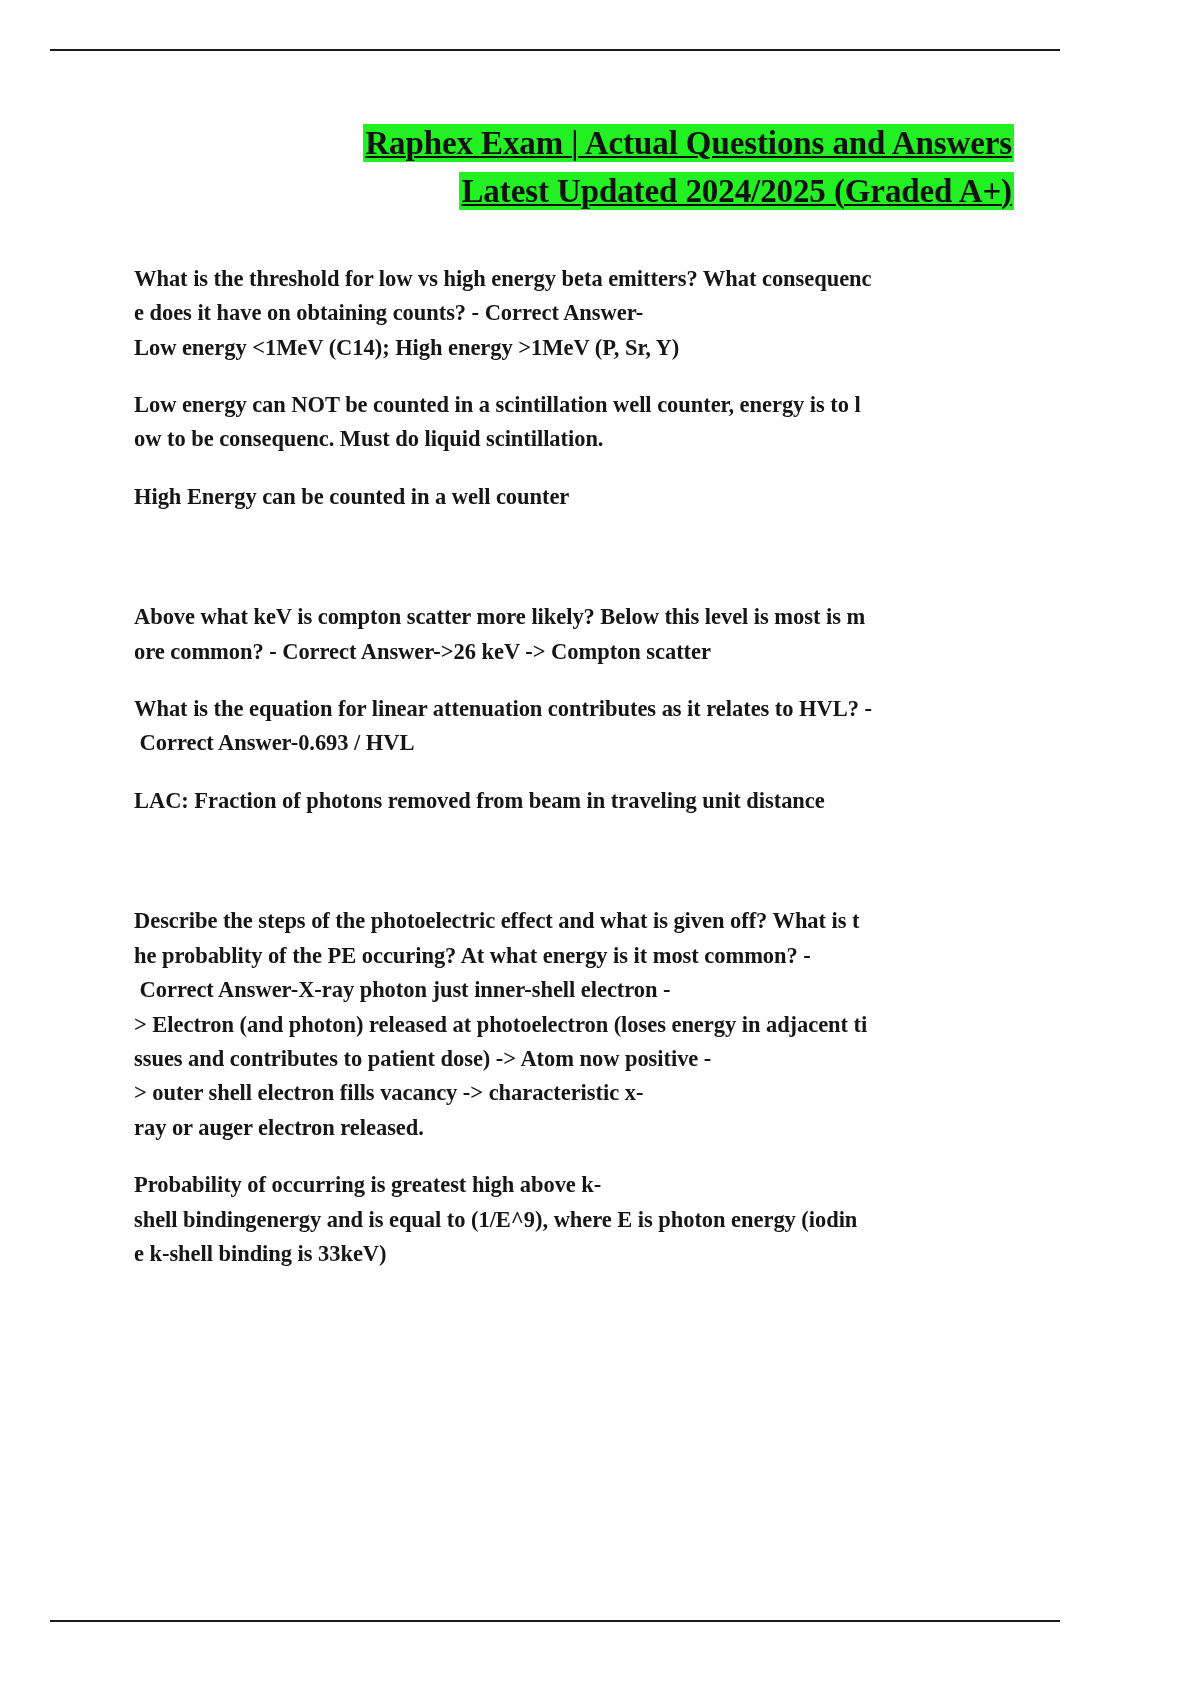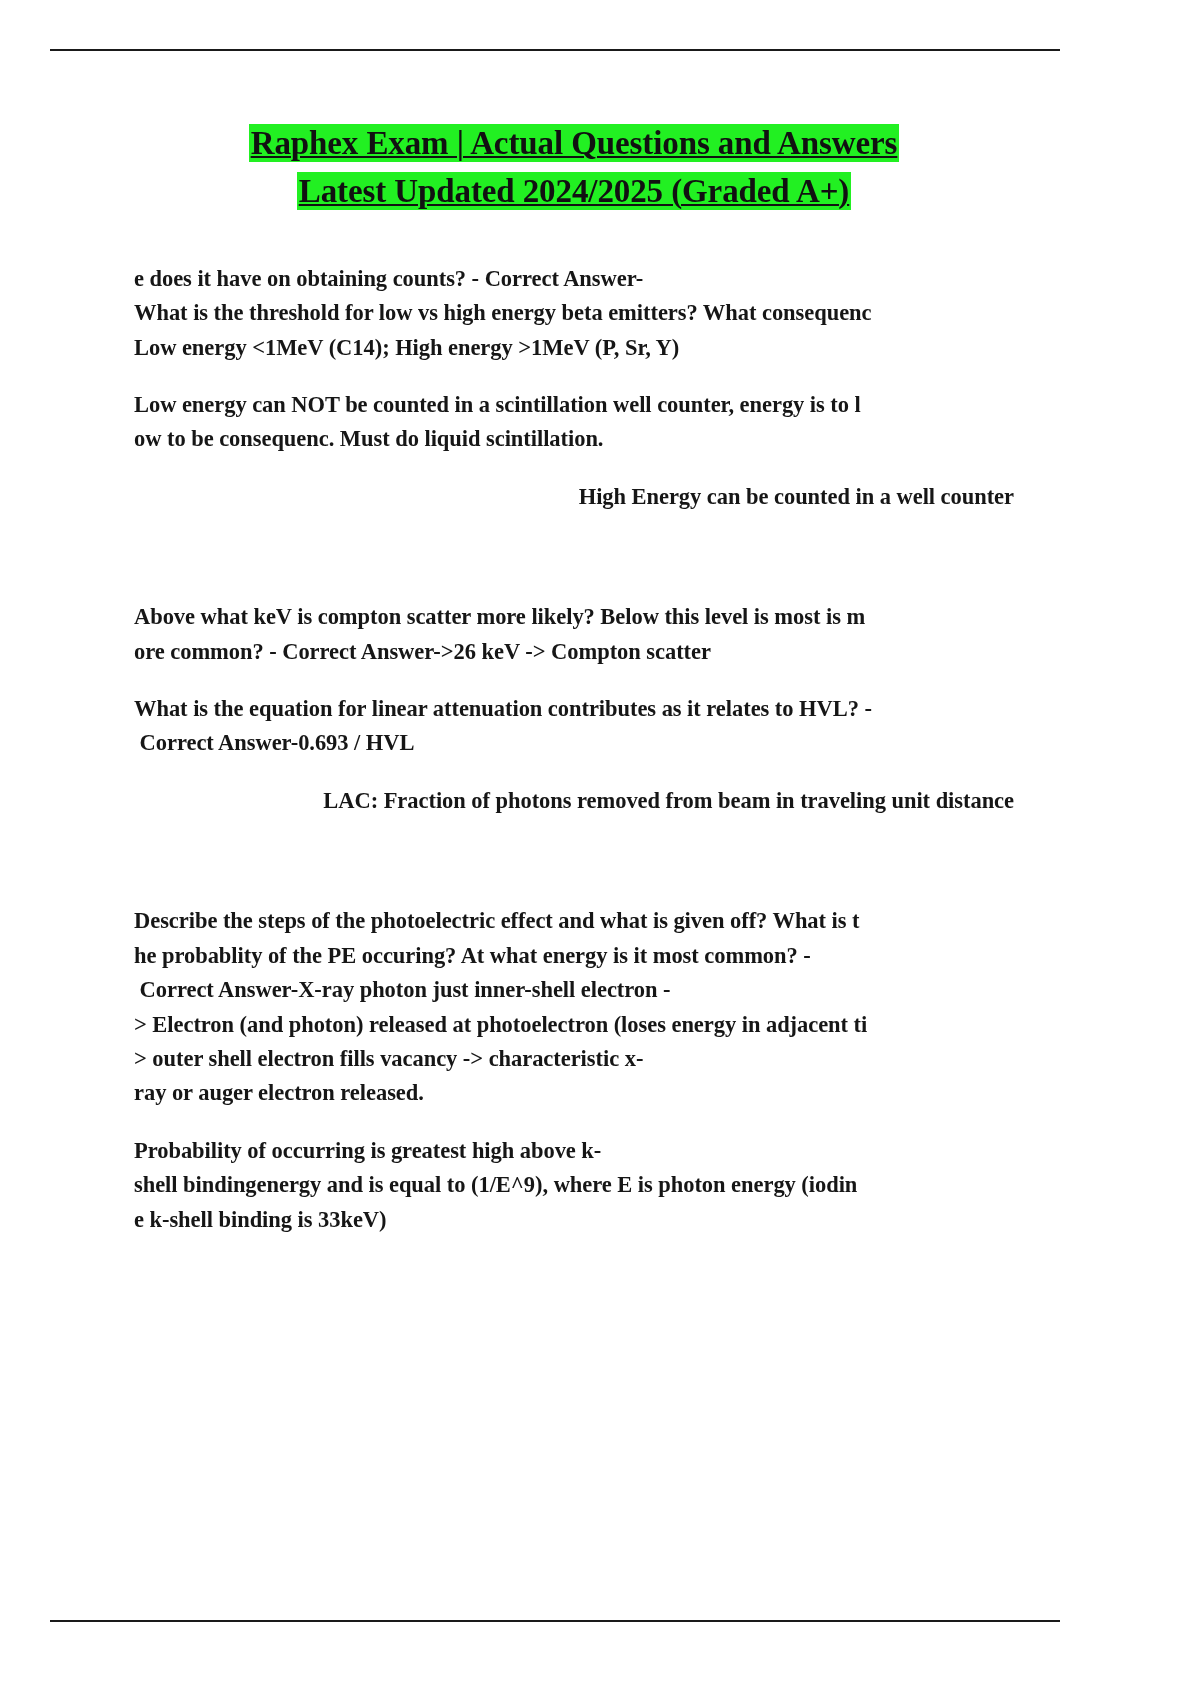--- a/index.html
+++ b/index.html
@@ -29,21 +29,21 @@
   .content {
     position: absolute;
     left: 134px;
     top: 120px;
     width: 880px;
   }
 
   
   .doc-title {
     margin: 0 0 46px 0;
-    text-align: center;
+    text-align: right;
     font-size: 33px;
     line-height: 1.45;
     font-weight: bold;
     color: #111111;
     letter-spacing: -0.1px;
   }
   .doc-title .hl {
     background-color: #22f022;
     text-decoration: underline;
     text-decoration-thickness: 2px;
@@ -52,21 +52,20 @@
     -webkit-box-decoration-break: clone;
     padding: 1px 2px;
   }
 
   
   .block {
     margin: 0 0 23px 0;
   }
   .block.gap-after {
     margin-bottom: 86px;
-    text-align: right;
   }
   .line {
     font-size: 22.5px;
     line-height: 1.53;
     font-weight: bold;
     color: #161616;
     white-space: pre-wrap;
     letter-spacing: -0.05px;
   }
 </style>
@@ -79,22 +78,22 @@
   <div class="rule rule-bottom"></div>
 
   <div class="content">
 
     <h1 class="doc-title">
       <span class="hl">Raphex Exam | Actual Questions and Answers</span><br>
       <span class="hl">Latest Updated 2024/2025 (Graded A+)</span>
     </h1>
 
     <div class="block">
+      <div class="line">What is the threshold for low vs high energy beta emitters? What consequenc</div>
       <div class="line">e does it have on obtaining counts? - Correct Answer-</div>
-      <div class="line">What is the threshold for low vs high energy beta emitters? What consequenc</div>
       <div class="line">Low energy &lt;1MeV (C14); High energy &gt;1MeV (P, Sr, Y)</div>
     </div>
 
     <div class="block">
       <div class="line">Low energy can NOT be counted in a scintillation well counter, energy is to l</div>
       <div class="line">ow to be consequenc. Must do liquid scintillation.</div>
     </div>
 
     <div class="block gap-after">
       <div class="line">High Energy can be counted in a well counter</div>
@@ -113,20 +112,21 @@
 
     <div class="block gap-after">
       <div class="line">LAC: Fraction of photons removed from beam in traveling unit distance</div>
     </div>
 
     <div class="block">
       <div class="line">Describe the steps of the photoelectric effect and what is given off? What is t</div>
       <div class="line">he probablity of the PE occuring? At what energy is it most common? -</div>
       <div class="line"> Correct Answer-X-ray photon just inner-shell electron -</div>
       <div class="line">&gt; Electron (and photon) released at photoelectron (loses energy in adjacent ti</div>
+      <div class="line">ssues and contributes to patient dose) -&gt; Atom now positive -</div>
       <div class="line">&gt; outer shell electron fills vacancy -&gt; characteristic x-</div>
       <div class="line">ray or auger electron released.</div>
     </div>
 
     <div class="block">
       <div class="line">Probability of occurring is greatest high above k-</div>
       <div class="line">shell bindingenergy and is equal to (1/E^9), where E is photon energy (iodin</div>
       <div class="line">e k-shell binding is 33keV)</div>
     </div>
 

